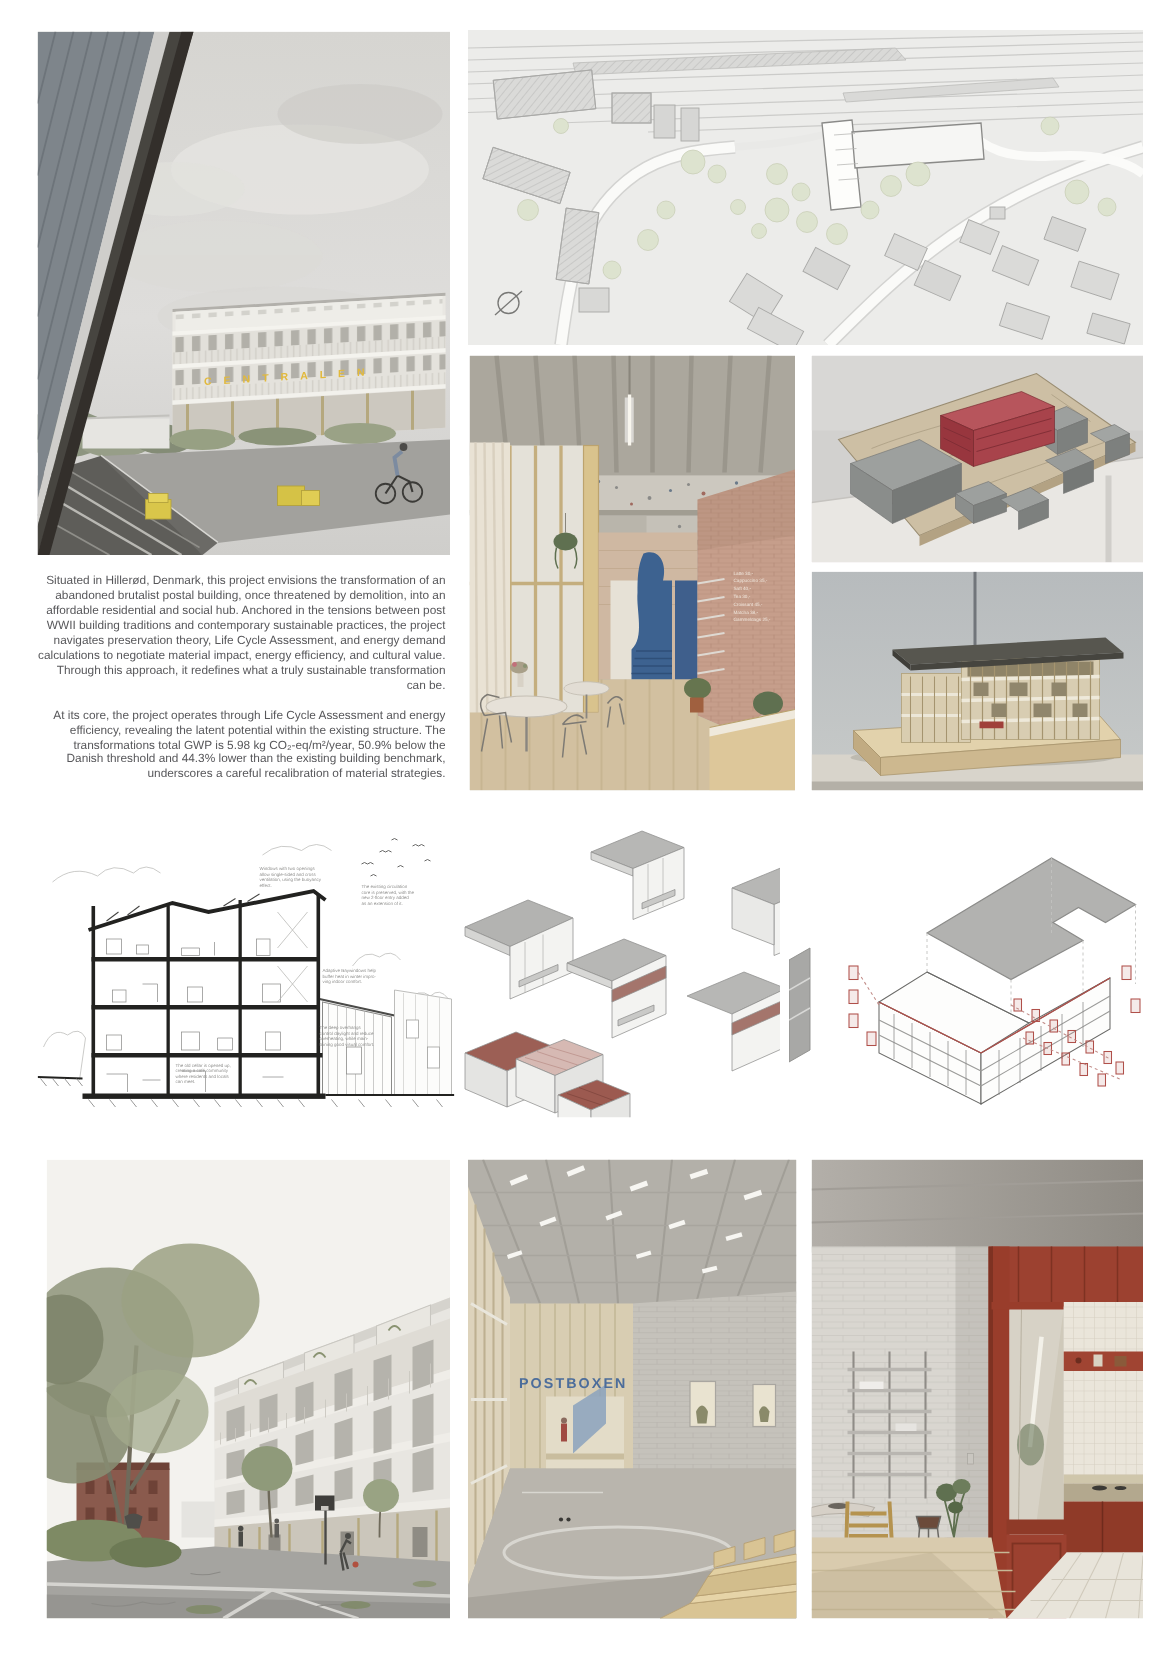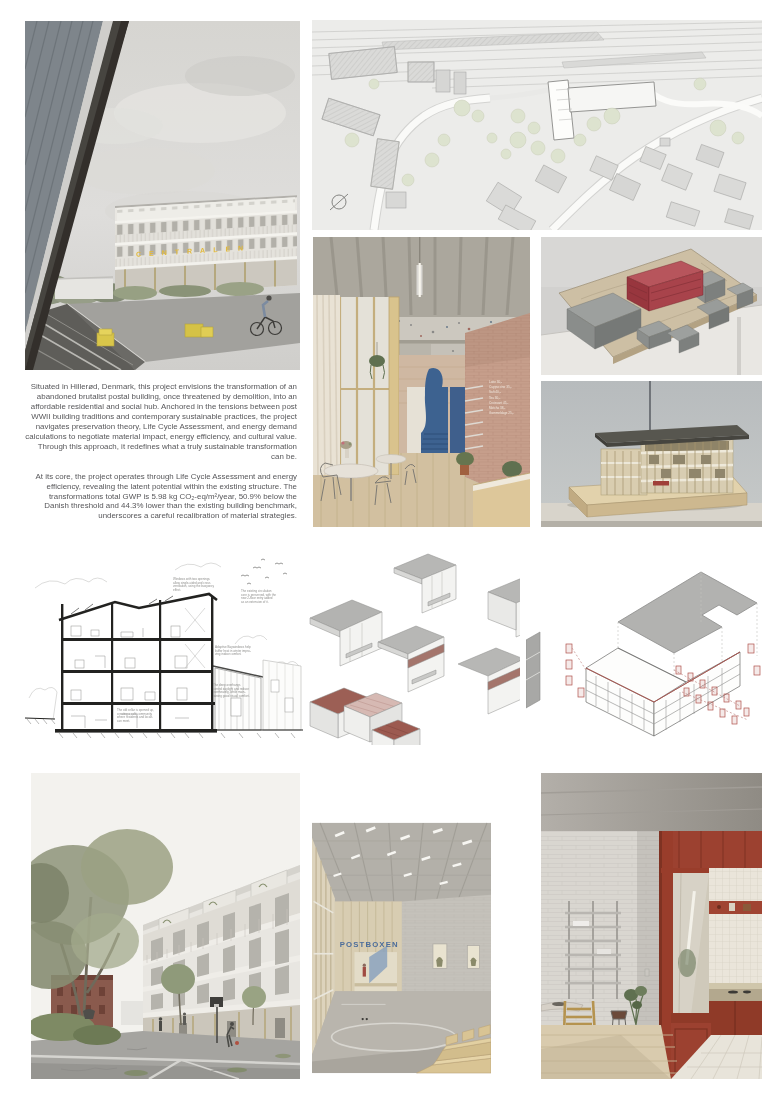--- a/index.html
+++ b/index.html
@@ -933,21 +933,21 @@
         <rect x="152" y="243" width="3" height="9" fill="#5c5b57"></rect>
           <circle cx="153.5" cy="241" r="1.6" fill="#5c5b57"></circle>
         <path d="M196,262 l2,12 M198,262 l3,11 M196,262 l4,-8 l3,2" stroke="#4a4a46" stroke-width="1.6" fill="none"></path>
         <circle cx="201" cy="251" r="2" fill="#4a4a46"></circle>
           <circle cx="206" cy="270" r="2" fill="#b0503f"></circle>
         <path d="M52,238 q6,-4 12,0 l-2,8 l-8,0 z" fill="#4f4e4a"></path>
       </g>
     </svg>
   </div>
 
-  <div class="tile" style="left:312px;top:795px;width:179px;height:306px">
+  <div class="tile" style="left:312px;top:773px;width:219px;height:306px">
     <svg viewBox="0 0 219 306">
       <defs>
         <pattern id="hl-block" width="12" height="7" patternUnits="userSpaceOnUse">
           <rect width="12" height="7" fill="#c5c2bb"></rect>
           <line x1="0" y1="0" x2="12" y2="0" stroke="#b5b2ab" stroke-width=".6"></line>
           <line x1="6" y1="0" x2="6" y2="3.5" stroke="#b8b5ae" stroke-width=".5"></line>
           <line x1="0" y1="3.5" x2="12" y2="3.5" stroke="#b8b5ae" stroke-width=".5"></line>
         </pattern>
       </defs>
       <rect width="219" height="306" fill="#b7b3ab"></rect>

